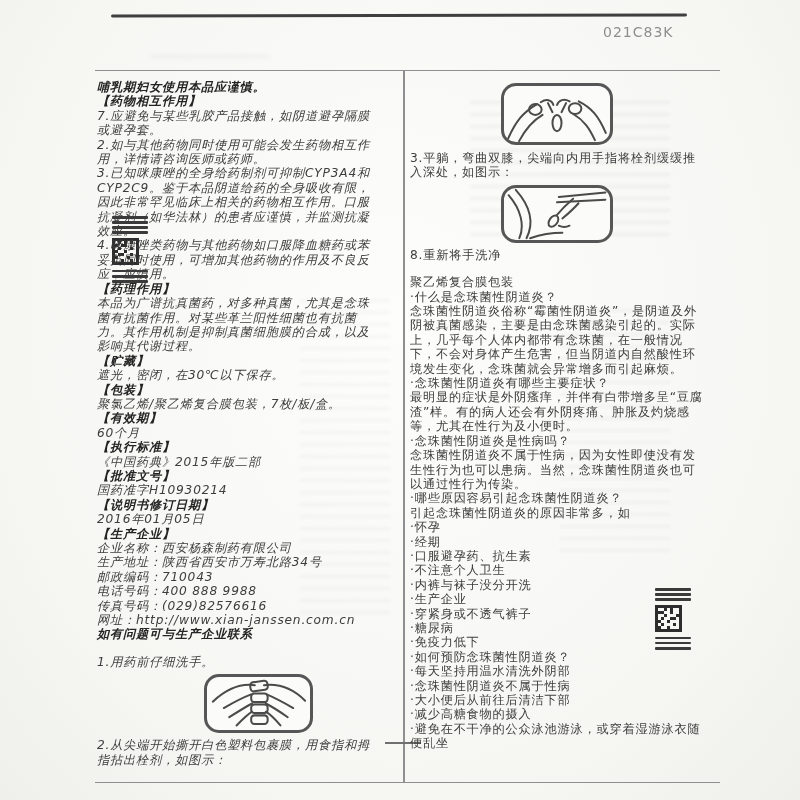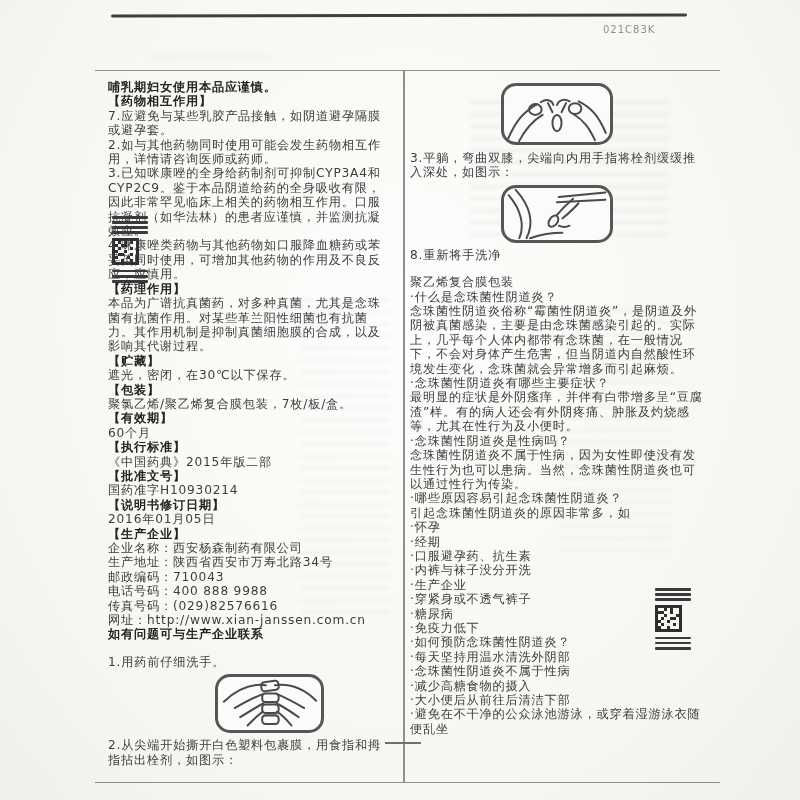--- a/index.html
+++ b/index.html
@@ -4,29 +4,29 @@
 <style>
   html,body{margin:0;padding:0;}
   body{
     width:800px;height:800px;position:relative;overflow:hidden;
     background:#f8f8f6;
     font-family:"DejaVu Sans","Liberation Sans",sans-serif;
     color:#3d3d3d;
   }
   .paper-shade{position:absolute;inset:0;background:radial-gradient(ellipse at 50% 40%, #fdfdfb 0%, #f6f6f3 70%, #efefec 100%);}
   .scan-line{position:absolute;left:111px;top:14px;width:576px;height:3px;background:#3f3f3f;border-radius:2px;transform:rotate(-0.12deg);}
-  .print-code{position:absolute;left:603px;top:24px;font-size:10px;color:#8e8e8e;letter-spacing:1px;}
+  .print-code{position:absolute;left:603px;top:24px;font-size:14px;color:#8e8e8e;letter-spacing:1px;}
   .leaflet{
     position:absolute;left:95px;top:70px;width:625px;height:711px;
     border-top:1.5px solid #8f8f8f;border-bottom:1.5px solid #8f8f8f;
   }
   .divider{position:absolute;left:308px;top:0;bottom:0;width:1.5px;background:#8f8f8f;}
   .divider-tick{position:absolute;left:290px;top:671px;width:36px;height:1.5px;background:#6f6f6f;}
   .col{position:absolute;top:9px;font-size:12.2px;line-height:14.4px;letter-spacing:0.8px;}
-  .col-left{left:13px;width:280px;}
+  .col-left{left:2px;width:280px;font-style:italic;}
   .col-right{left:315px;width:294px;}
   p{margin:0;}
   .b{font-weight:bold;color:#242424;}
   .gap-sm{height:5px;}
   .gap-md{height:13px;}
   .illus{
     border:3.5px solid #565656;border-radius:15px;background:#fbfbf9;
     display:block;
   }
   .illus svg{display:block;}
@@ -219,25 +219,26 @@
     <p>念珠菌性阴道炎俗称“霉菌性阴道炎”，是阴道及外阴被真菌感染，主要是由念珠菌感染引起的。实际上，几乎每个人体内都带有念珠菌，在一般情况下，不会对身体产生危害，但当阴道内自然酸性环境发生变化，念珠菌就会异常增多而引起麻烦。</p>
     <p>·念珠菌性阴道炎有哪些主要症状？</p>
     <p>最明显的症状是外阴瘙痒，并伴有白带增多呈“豆腐渣”样。有的病人还会有外阴疼痛、肿胀及灼烧感等，尤其在性行为及小便时。</p>
     <p>·念珠菌性阴道炎是性病吗？</p>
     <p>念珠菌性阴道炎不属于性病，因为女性即使没有发生性行为也可以患病。当然，念珠菌性阴道炎也可以通过性行为传染。</p>
     <p>·哪些原因容易引起念珠菌性阴道炎？</p>
     <p>引起念珠菌性阴道炎的原因非常多，如</p>
     <p>·怀孕</p>
     <p>·经期</p>
     <p>·口服避孕药、抗生素</p>
+    <p>·不注意个人卫生</p>
     <p>·内裤与袜子没分开洗</p>
     <p>·生产企业</p>
     <p>·穿紧身或不透气裤子</p>
     <p>·糖尿病</p>
     <p>·免疫力低下</p>
     <p>·如何预防念珠菌性阴道炎？</p>
     <p>·每天坚持用温水清洗外阴部</p>
     <p>·念珠菌性阴道炎不属于性病</p>
+    <p>·大小便后从前往后清洁下部</p>
     <p>·减少高糖食物的摄入</p>
-    <p>·大小便后从前往后清洁下部</p>
     <p>·避免在不干净的公众泳池游泳，或穿着湿游泳衣随便乱坐</p>
   </div>
 </div>
 
 </body></html>

